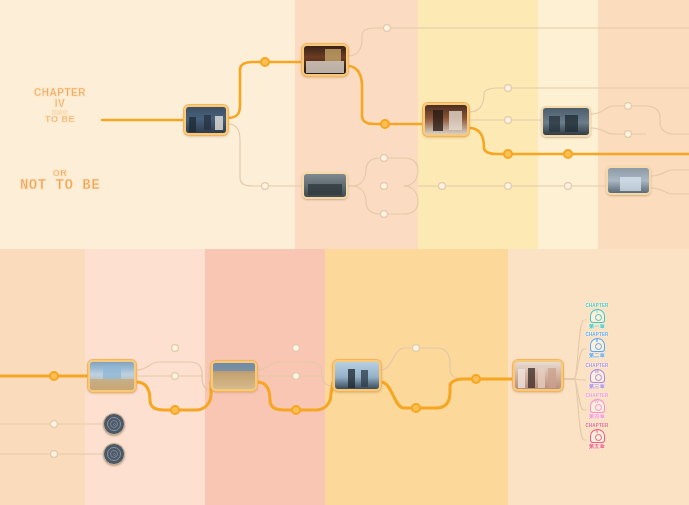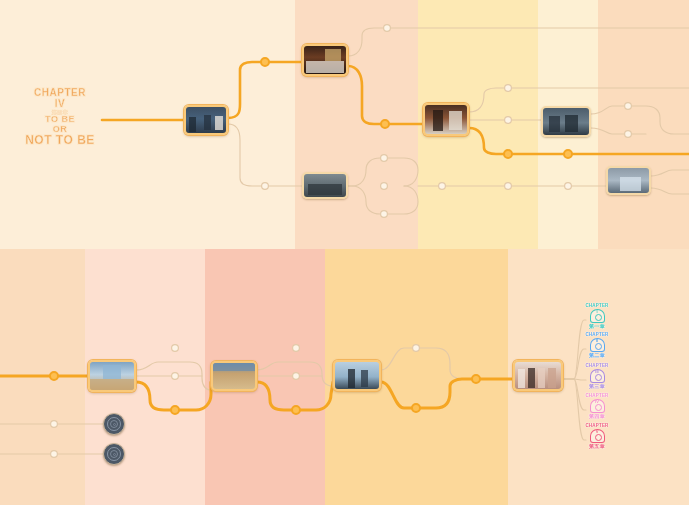--- a/index.html
+++ b/index.html
@@ -77,22 +77,22 @@
       1px 1px 0 #fdeacd, -1px 1px 0 #fdeacd,
       1px -1px 0 #fdeacd, -1px -1px 0 #fdeacd;
     font-weight: bold;
     letter-spacing: .5px;
     -webkit-text-stroke: 0.4px #fbe0bb;
   }
   #root-label .l1 { font-size: 10px; }
   #root-label .l2 { font-size: 10px; }
   #root-label .l3 { font-size: 5px; opacity:.85; }
   #root-label .l4 { font-size: 9px; }
-  #root-label .l5 { font-size: 9px; }
-  #root-label .l6 { font-size: 12px; }
+  #root-label .l5 { font-size: 9px; margin-top: 44px; }
+  #root-label .l6 { font-size: 14px; font-family: Liberation Mono, monospace; }
 
   
   .chapter-chip {
     position: absolute;
     width: 38px;
     text-align: center;
     font-weight: bold;
   }
   .chapter-chip .cw {
     display: block;

